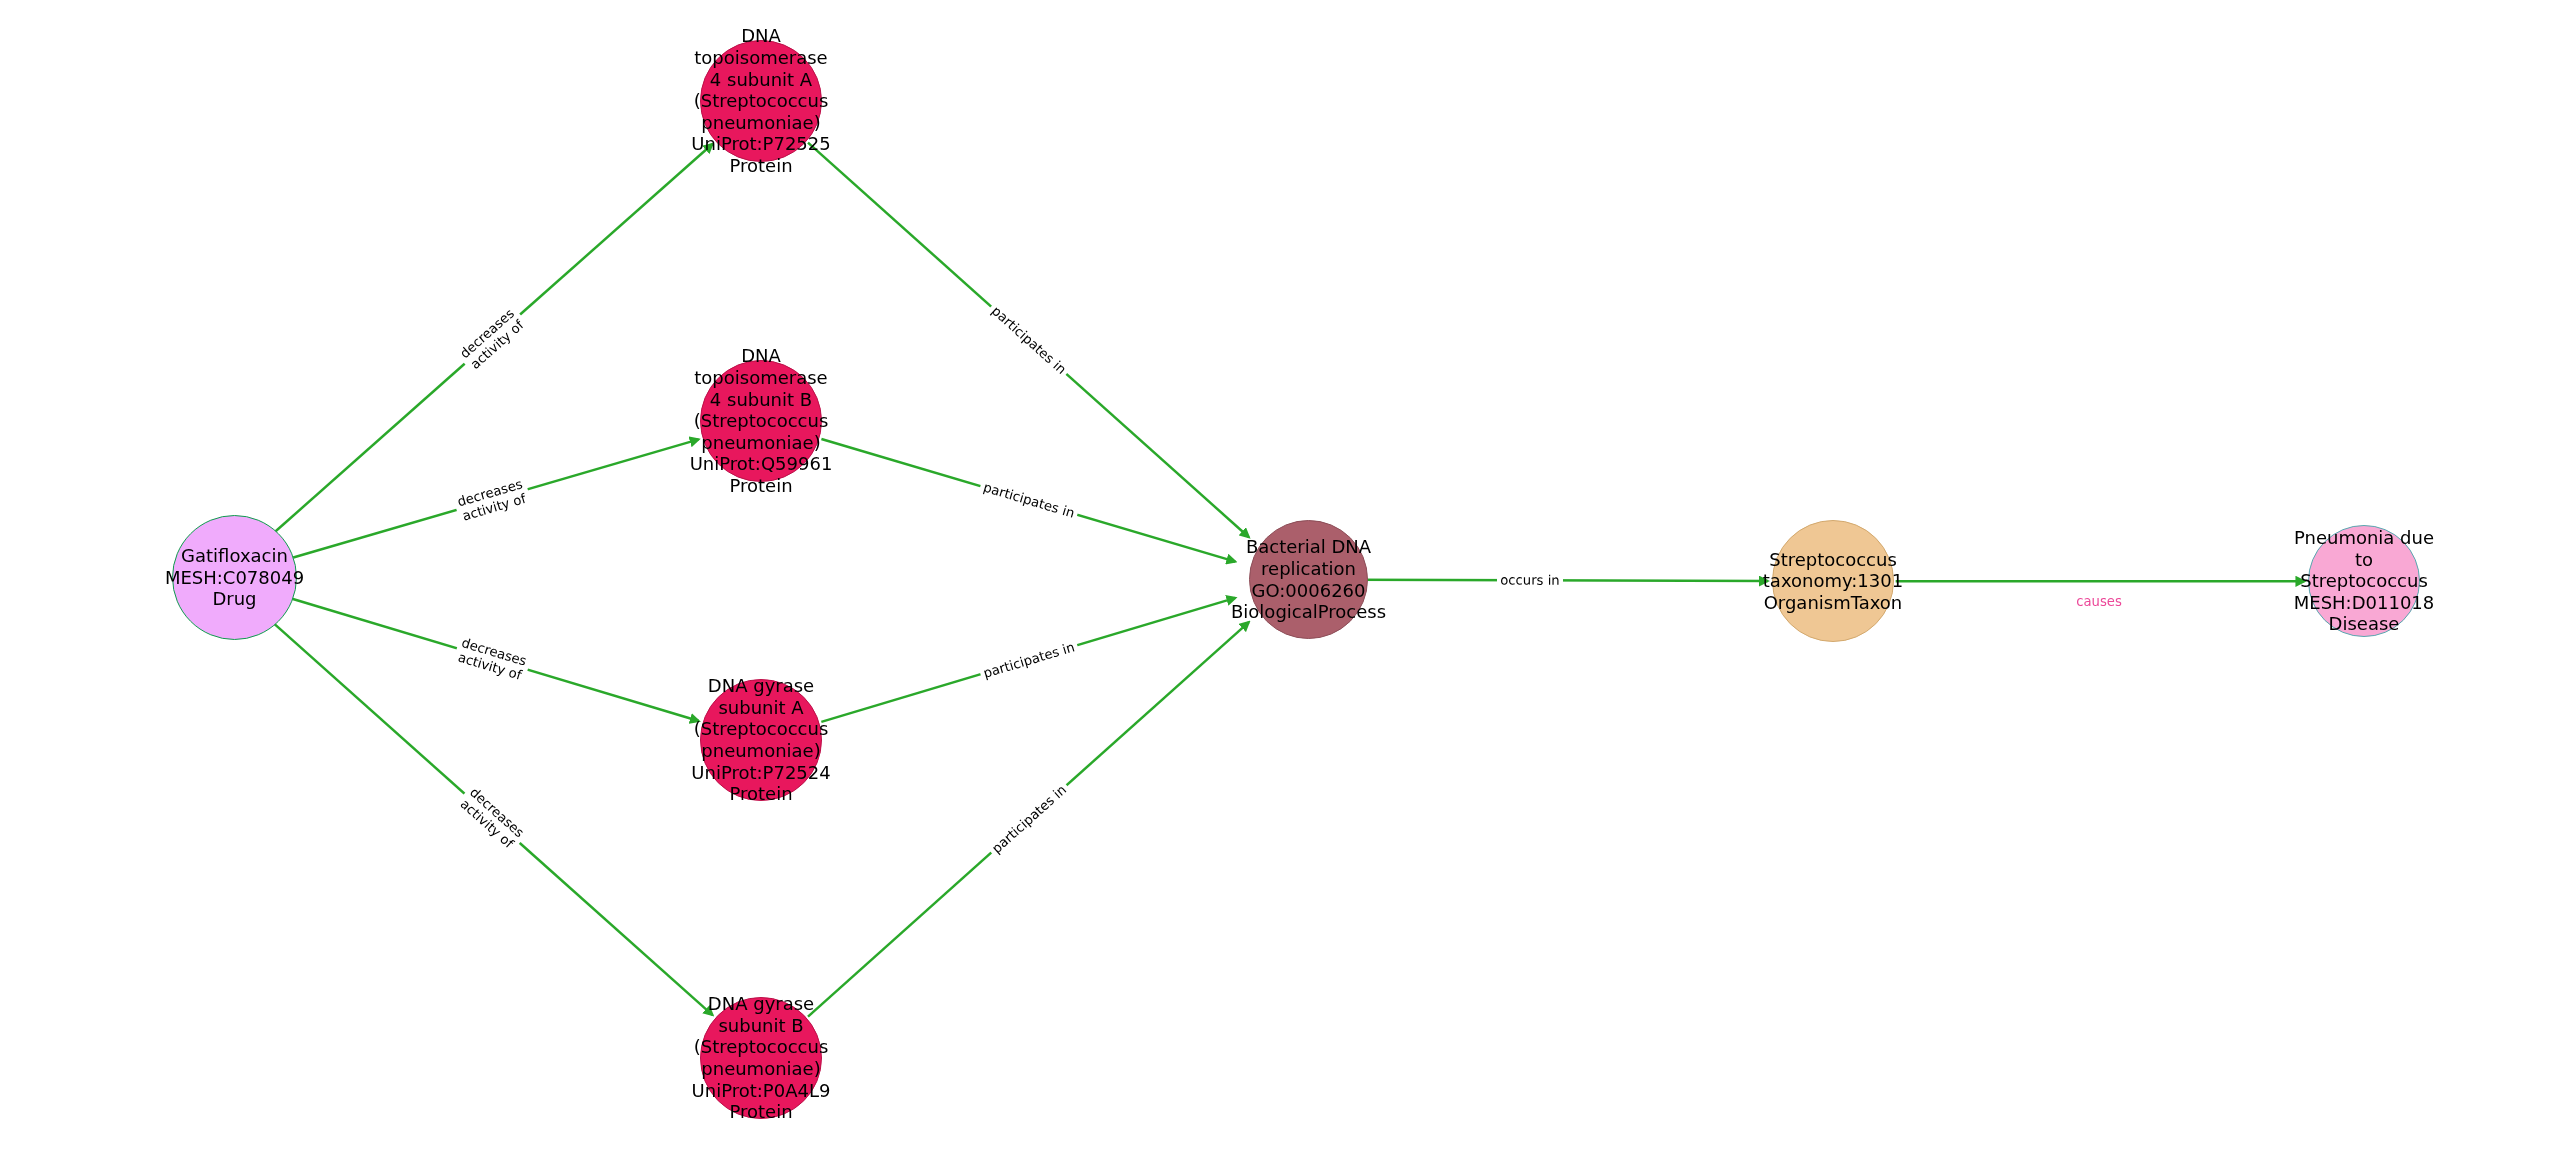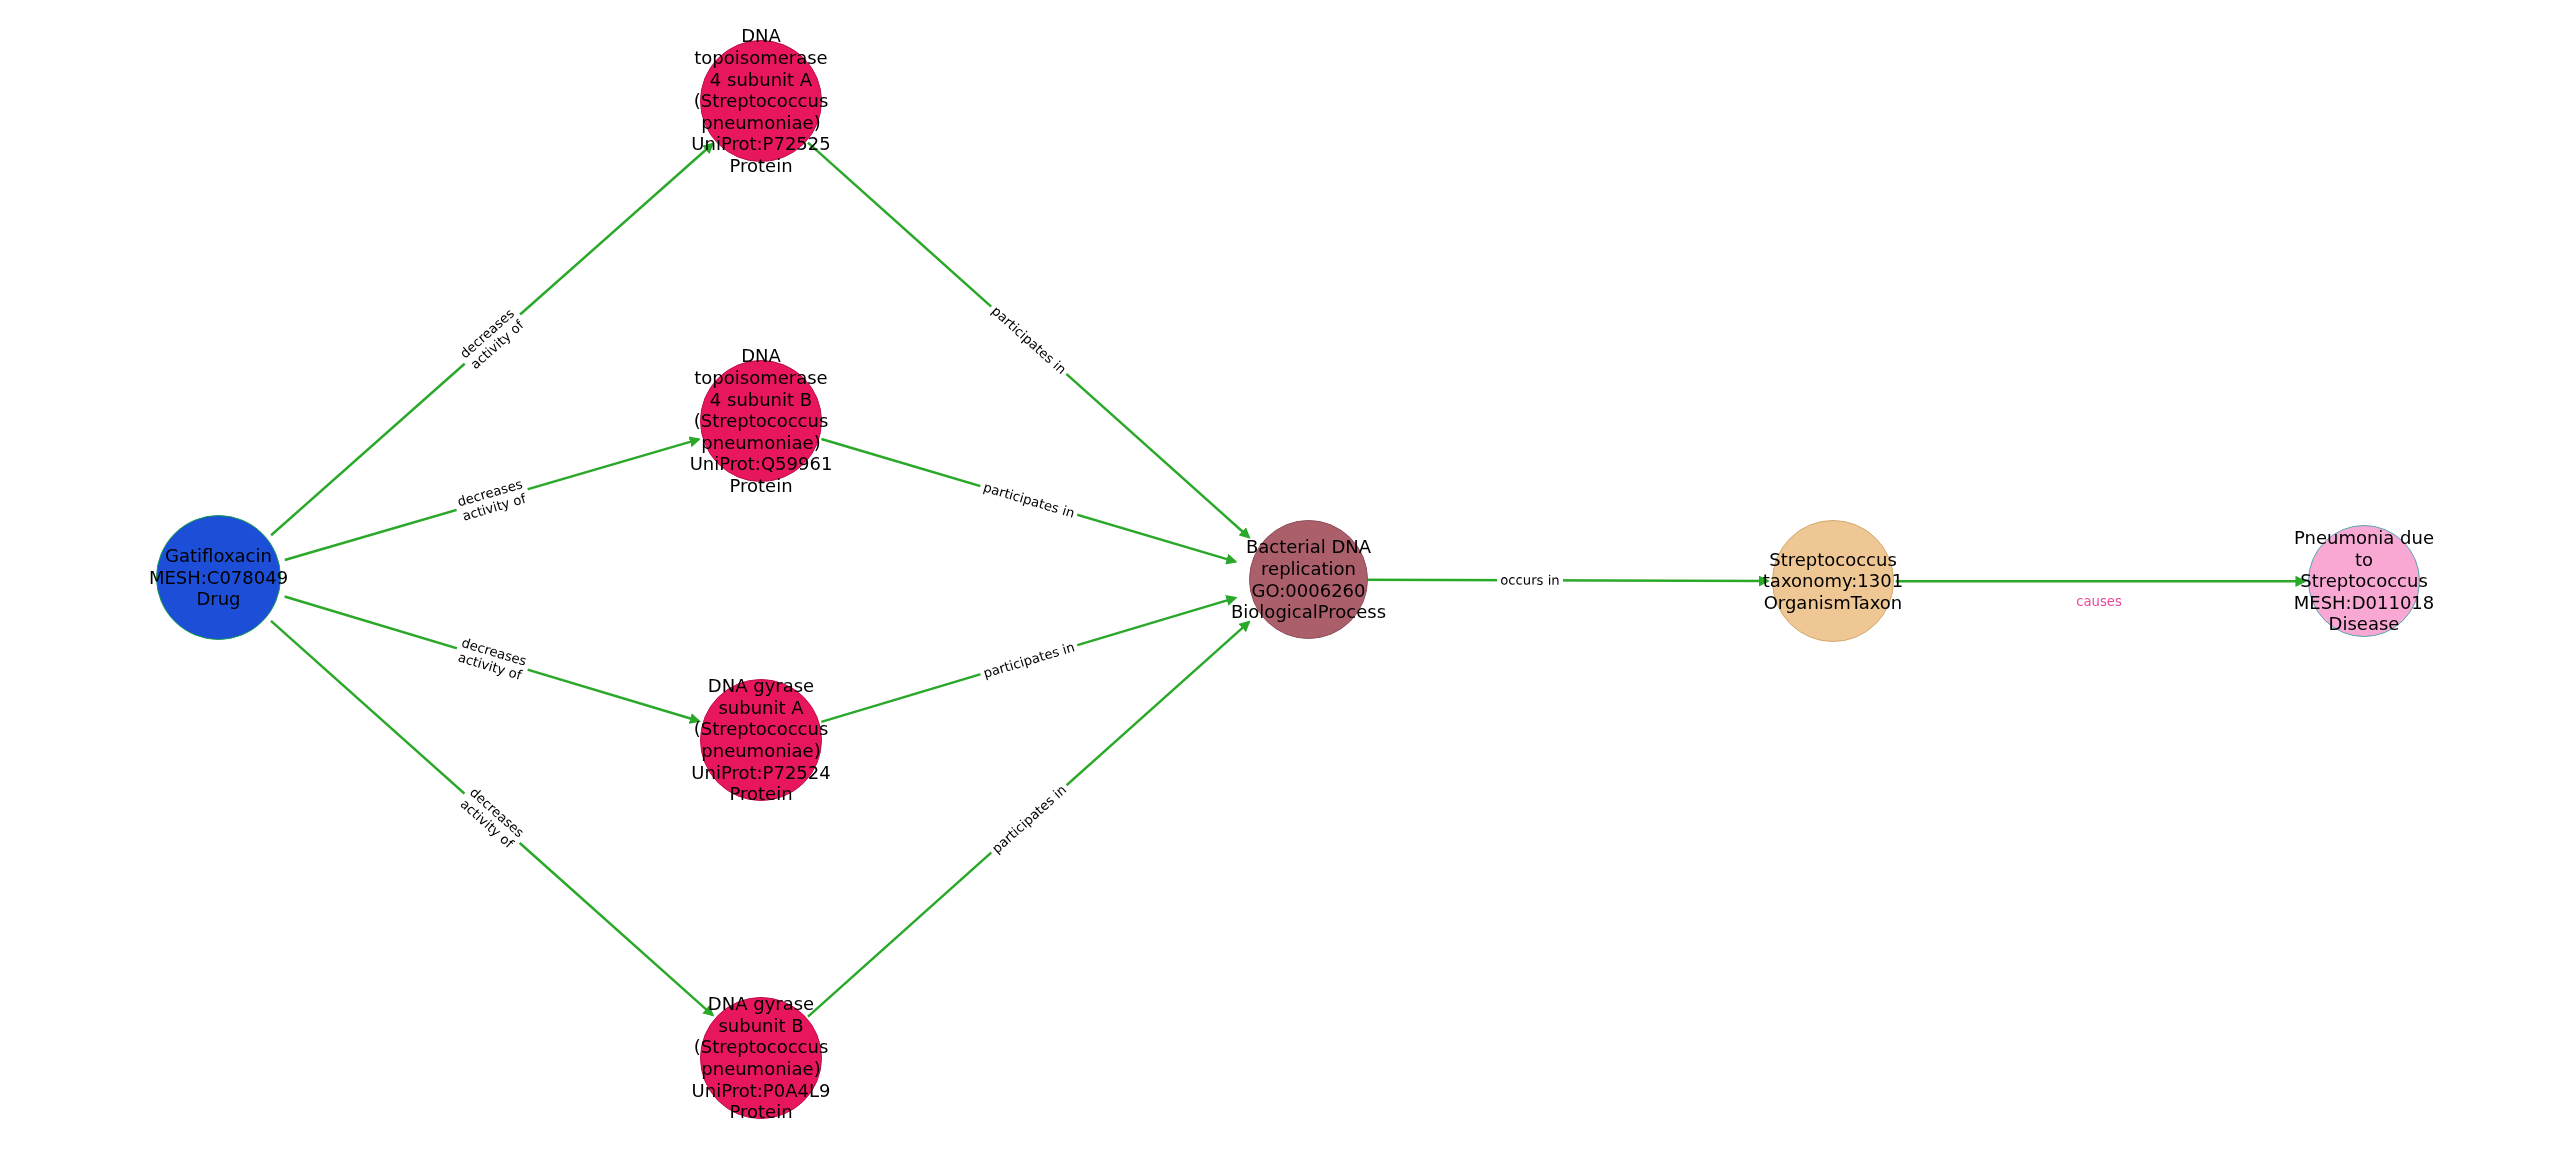--- a/index.html
+++ b/index.html
@@ -80,21 +80,21 @@
       <div class="edge-label" style="color: rgb(0, 0, 0); left: 492px; top: 659px; transform: translate(-50%, -50%) rotate(16.7315deg);">decreases
 activity of</div>
       <div class="edge-label" style="color: rgb(0, 0, 0); left: 492px; top: 818px; transform: translate(-50%, -50%) rotate(41.7533deg);">decreases
 activity of</div>
       <div class="edge-label" style="color: rgb(0, 0, 0); left: 1029px; top: 340px; transform: translate(-50%, -50%) rotate(41.8305deg);">participates in</div>
       <div class="edge-label" style="color: rgb(0, 0, 0); left: 1029px; top: 500px; transform: translate(-50%, -50%) rotate(16.5044deg);">participates in</div>
       <div class="edge-label" style="color: rgb(0, 0, 0); left: 1029px; top: 660px; transform: translate(-50%, -50%) rotate(-16.6668deg);">participates in</div>
       <div class="edge-label" style="color: rgb(0, 0, 0); left: 1029px; top: 819px; transform: translate(-50%, -50%) rotate(-41.8305deg);">participates in</div>
       <div class="edge-label" style="color: rgb(0, 0, 0); left: 1530px; top: 580px; transform: translate(-50%, -50%) rotate(0.176294deg);">occurs in</div>
       <div class="edge-label" style="color: #ec4899; left: 2099px; top: 601px; transform: translate(-50%, -50%) rotate(0deg);">causes</div>
-      <div class="node" style="left: 156px; top: 515px; width: 125px; height: 125px; background: #1d4ed8; border-color: rgb(15, 156, 77);">
+      <div class="node" style="left: 172px; top: 515px; width: 125px; height: 125px; background: #f0abfc; border-color: rgb(15, 156, 77);">
         <span class="node-label" style="color: rgb(0, 0, 0);">Gatifloxacin
 MESH:C078049
 Drug</span>
       </div>
       <div class="node" style="left: 700px; top: 40px; width: 122px; height: 122px; background: rgb(232, 23, 93); border-color: rgb(188, 16, 73);">
         <span class="node-label" style="color: rgb(0, 0, 0);">DNA
 topoisomerase
 4 subunit A
 (Streptococcus
 pneumoniae)

